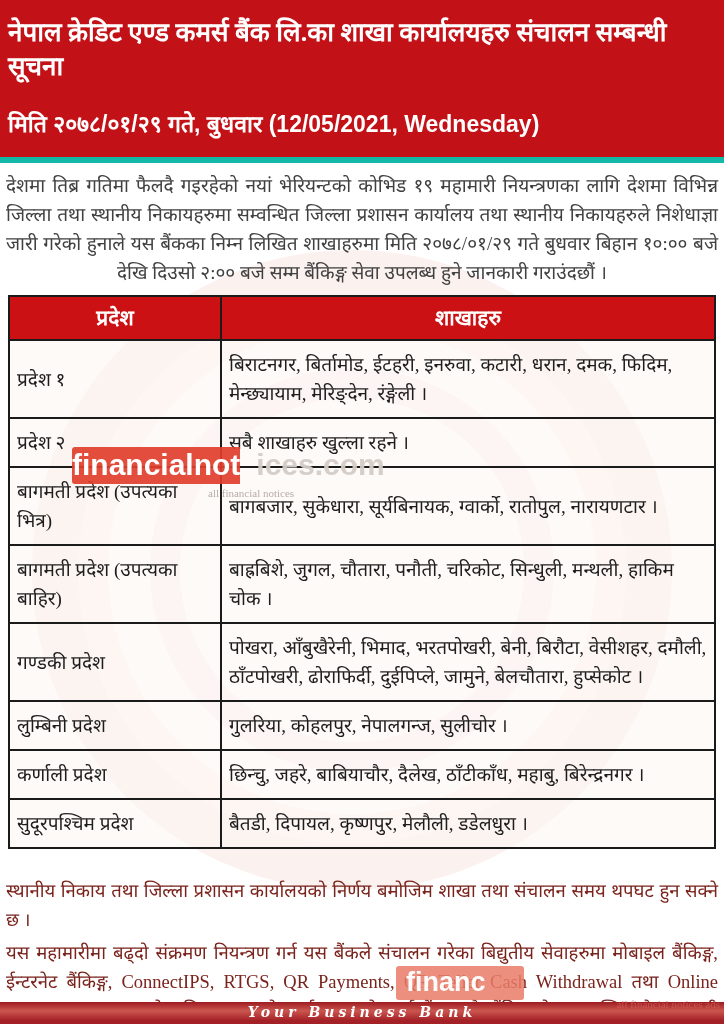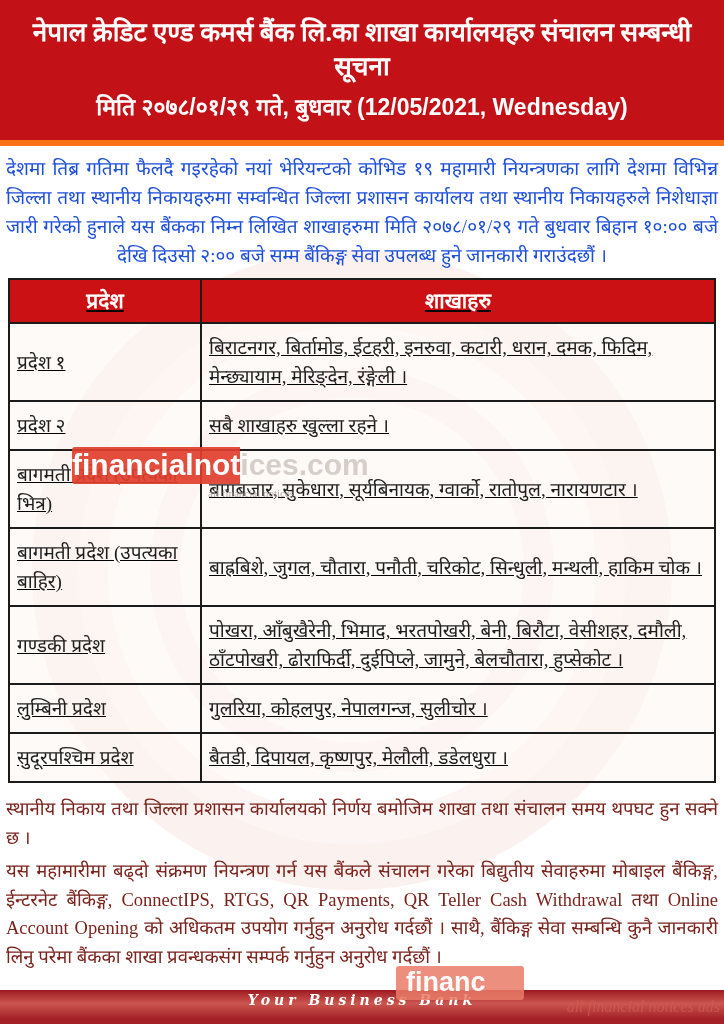--- a/index.html
+++ b/index.html
@@ -22,105 +22,104 @@
     position: absolute; left: 150px; top: 368px;
     width: 404px; height: 404px; border-radius: 50%;
     border: 30px solid rgba(214, 120, 100, 0.08);
     pointer-events: none; z-index: 0;
   }
 
   
   .header-band {
     position: relative; z-index: 1;
     background: #c31217;
-    border-bottom: 6px solid #f97316;
-    color: #ffffff; text-align: center;
+    border-bottom: 6px solid #14b8a6;
+    color: #ffffff; 
     padding: 16px 8px 18px;
   }
   .header-band .title1 { font-size: 26px; font-weight: bold; line-height: 34px; }
-  .header-band .title2 { font-size: 23px; font-weight: bold; line-height: 30px; margin-top: 8px;
+  .header-band .title2 { font-size: 23px; font-weight: bold; line-height: 30px; margin-top: 25px;
                          font-family: "Liberation Sans", "DejaVu Sans", sans-serif; }
 
   
   .intro {
     position: relative; z-index: 1;
-    color: #1d4ed8; font-size: 19px; line-height: 29px;
+    color: #404040; font-size: 19px; line-height: 29px;
     padding: 8px 6px 6px;
     text-align: justify; text-align-last: center;
   }
 
   
   table.branch-table {
     position: relative; z-index: 1;
-    width: 708px; margin: 2px 8px 6px;
+    width: 708px; margin: 2px 8px 22px;
     border-collapse: collapse;
     background: rgba(253, 246, 243, 0.55);
-    text-decoration: underline;
   }
   .branch-table th {
     background: #cc1114; color: #ffffff;
     font-size: 21px; font-weight: bold;
     border: 2px solid #1b1b1b; padding: 6px 4px 8px;
   }
   .branch-table td {
     border: 2px solid #1b1b1b;
     color: #1d1d1d; font-size: 19px; line-height: 29px;
     padding: 9px 7px; vertical-align: middle;
   }
-  .branch-table td.col-province { width: 192px; }
+  .branch-table td.col-province { width: 212px; }
 
   
   .notes {
     position: relative; z-index: 1;
     color: #7a231c; font-size: 18.5px; line-height: 28.5px;
     padding: 6px 6px 12px;
     text-align: justify; text-align-last: left;
   }
   .notes .para1 { margin: 0 0 5px 0; }
   .notes .para2 { margin: 0; }
 
   
   .tagline-band {
-    position: absolute; left: 0; right: 0; bottom: 0; height: 34px;
+    position: absolute; left: 0; right: 0; bottom: 0; height: 22px;
     background: linear-gradient(#9e1b21, #cb564f 40%, #a32026 85%);
     color: #ffffff; text-align: center;
     font-style: italic; font-weight: bold; font-size: 14px; line-height: 21px;
     letter-spacing: 4px;
     font-family: "DejaVu Serif", serif;
     z-index: 2;
   }
 
   
   .wm-table {
     position: absolute; left: 72px; top: 447px; z-index: 2;
     font-family: "Liberation Sans", "DejaVu Sans", sans-serif;
     font-weight: bold; font-size: 30px; line-height: 36px; white-space: nowrap;
     pointer-events: none;
   }
   .wm-table .wm-red {
     background: rgba(224, 62, 45, 0.92); color: #ffffff;
     padding: 1px 0 3px 0; border-radius: 3px 0 0 3px;
   }
-  .wm-table .wm-gray { color: rgba(212, 203, 198, 0.95); }
+  .wm-table .wm-gray { color: rgba(212, 203, 198, 0.95); margin-left: 16px; }
   .wm-script {
     position: absolute; left: 208px; top: 487px; z-index: 2;
     color: rgba(170, 158, 152, 0.85); font-size: 11px;
     pointer-events: none;
   }
   .wm-footer {
     position: absolute; left: 396px; top: 966px; z-index: 2;
     background: rgba(233, 123, 103, 0.85); color: rgba(255, 255, 255, 0.97);
     font-family: "Liberation Sans", "DejaVu Sans", sans-serif;
     font-weight: bold; font-size: 27px; line-height: 32px;
     padding: 0 38px 2px 10px; border-radius: 3px;
     pointer-events: none;
   }
   .wm-footer-script {
     position: absolute; right: 4px; top: 998px; z-index: 4;
-    color: rgba(205, 95, 85, 0.75); font-style: italic; font-size: 16px;
+    color: rgba(205, 95, 85, 0.75); font-size: 11px;
     pointer-events: none;
   }
 </style>
 </head>
 <body>
 
 <div class="bg-seal"></div>
 <div class="bg-seal-inner"></div>
 
 <div class="header-band">
@@ -156,20 +155,24 @@
       </tr>
       <tr>
         <td class="col-province">गण्डकी प्रदेश</td>
         <td>पोखरा, आँबुखैरेनी, भिमाद, भरतपोखरी, बेनी, बिरौटा, वेसीशहर, दमौली, ठाँटपोखरी, ढोराफिर्दी, दुईपिप्ले, जामुने, बेलचौतारा, हुप्सेकोट ।</td>
       </tr>
       <tr>
         <td class="col-province">लुम्बिनी प्रदेश</td>
         <td>गुलरिया, कोहलपुर, नेपालगन्ज, सुलीचोर ।</td>
       </tr>
       <tr>
+        <td class="col-province">कर्णाली प्रदेश</td>
+        <td>छिन्चु, जहरे, बाबियाचौर, दैलेख, ठाँटीकाँध, महाबु, बिरेन्द्रनगर ।</td>
+      </tr>
+      <tr>
         <td class="col-province">सुदूरपश्चिम प्रदेश</td>
         <td>बैतडी, दिपायल, कृष्णपुर, मेलौली, डडेलधुरा ।</td>
       </tr>
     </tbody>
 </table>
 
 <div class="notes">
   <p class="para1">स्थानीय निकाय तथा जिल्ला प्रशासन कार्यालयको निर्णय बमोजिम शाखा तथा संचालन समय थपघट हुन सक्ने छ ।</p>
   <p class="para2">यस महामारीमा बढ्दो संक्रमण नियन्त्रण गर्न यस बैंकले संचालन गरेका बिद्युतीय सेवाहरुमा मोबाइल बैंकिङ्ग, ईन्टरनेट बैंकिङ्ग, ConnectIPS, RTGS, QR Payments, QR Teller Cash Withdrawal तथा Online Account Opening को अधिकतम उपयोग गर्नुहुन अनुरोध गर्दछौं । साथै, बैंकिङ्ग सेवा सम्बन्धि कुनै जानकारी लिनु परेमा बैंकका शाखा प्रवन्धकसंग सम्पर्क गर्नुहुन अनुरोध गर्दछौं ।</p>
 </div>

